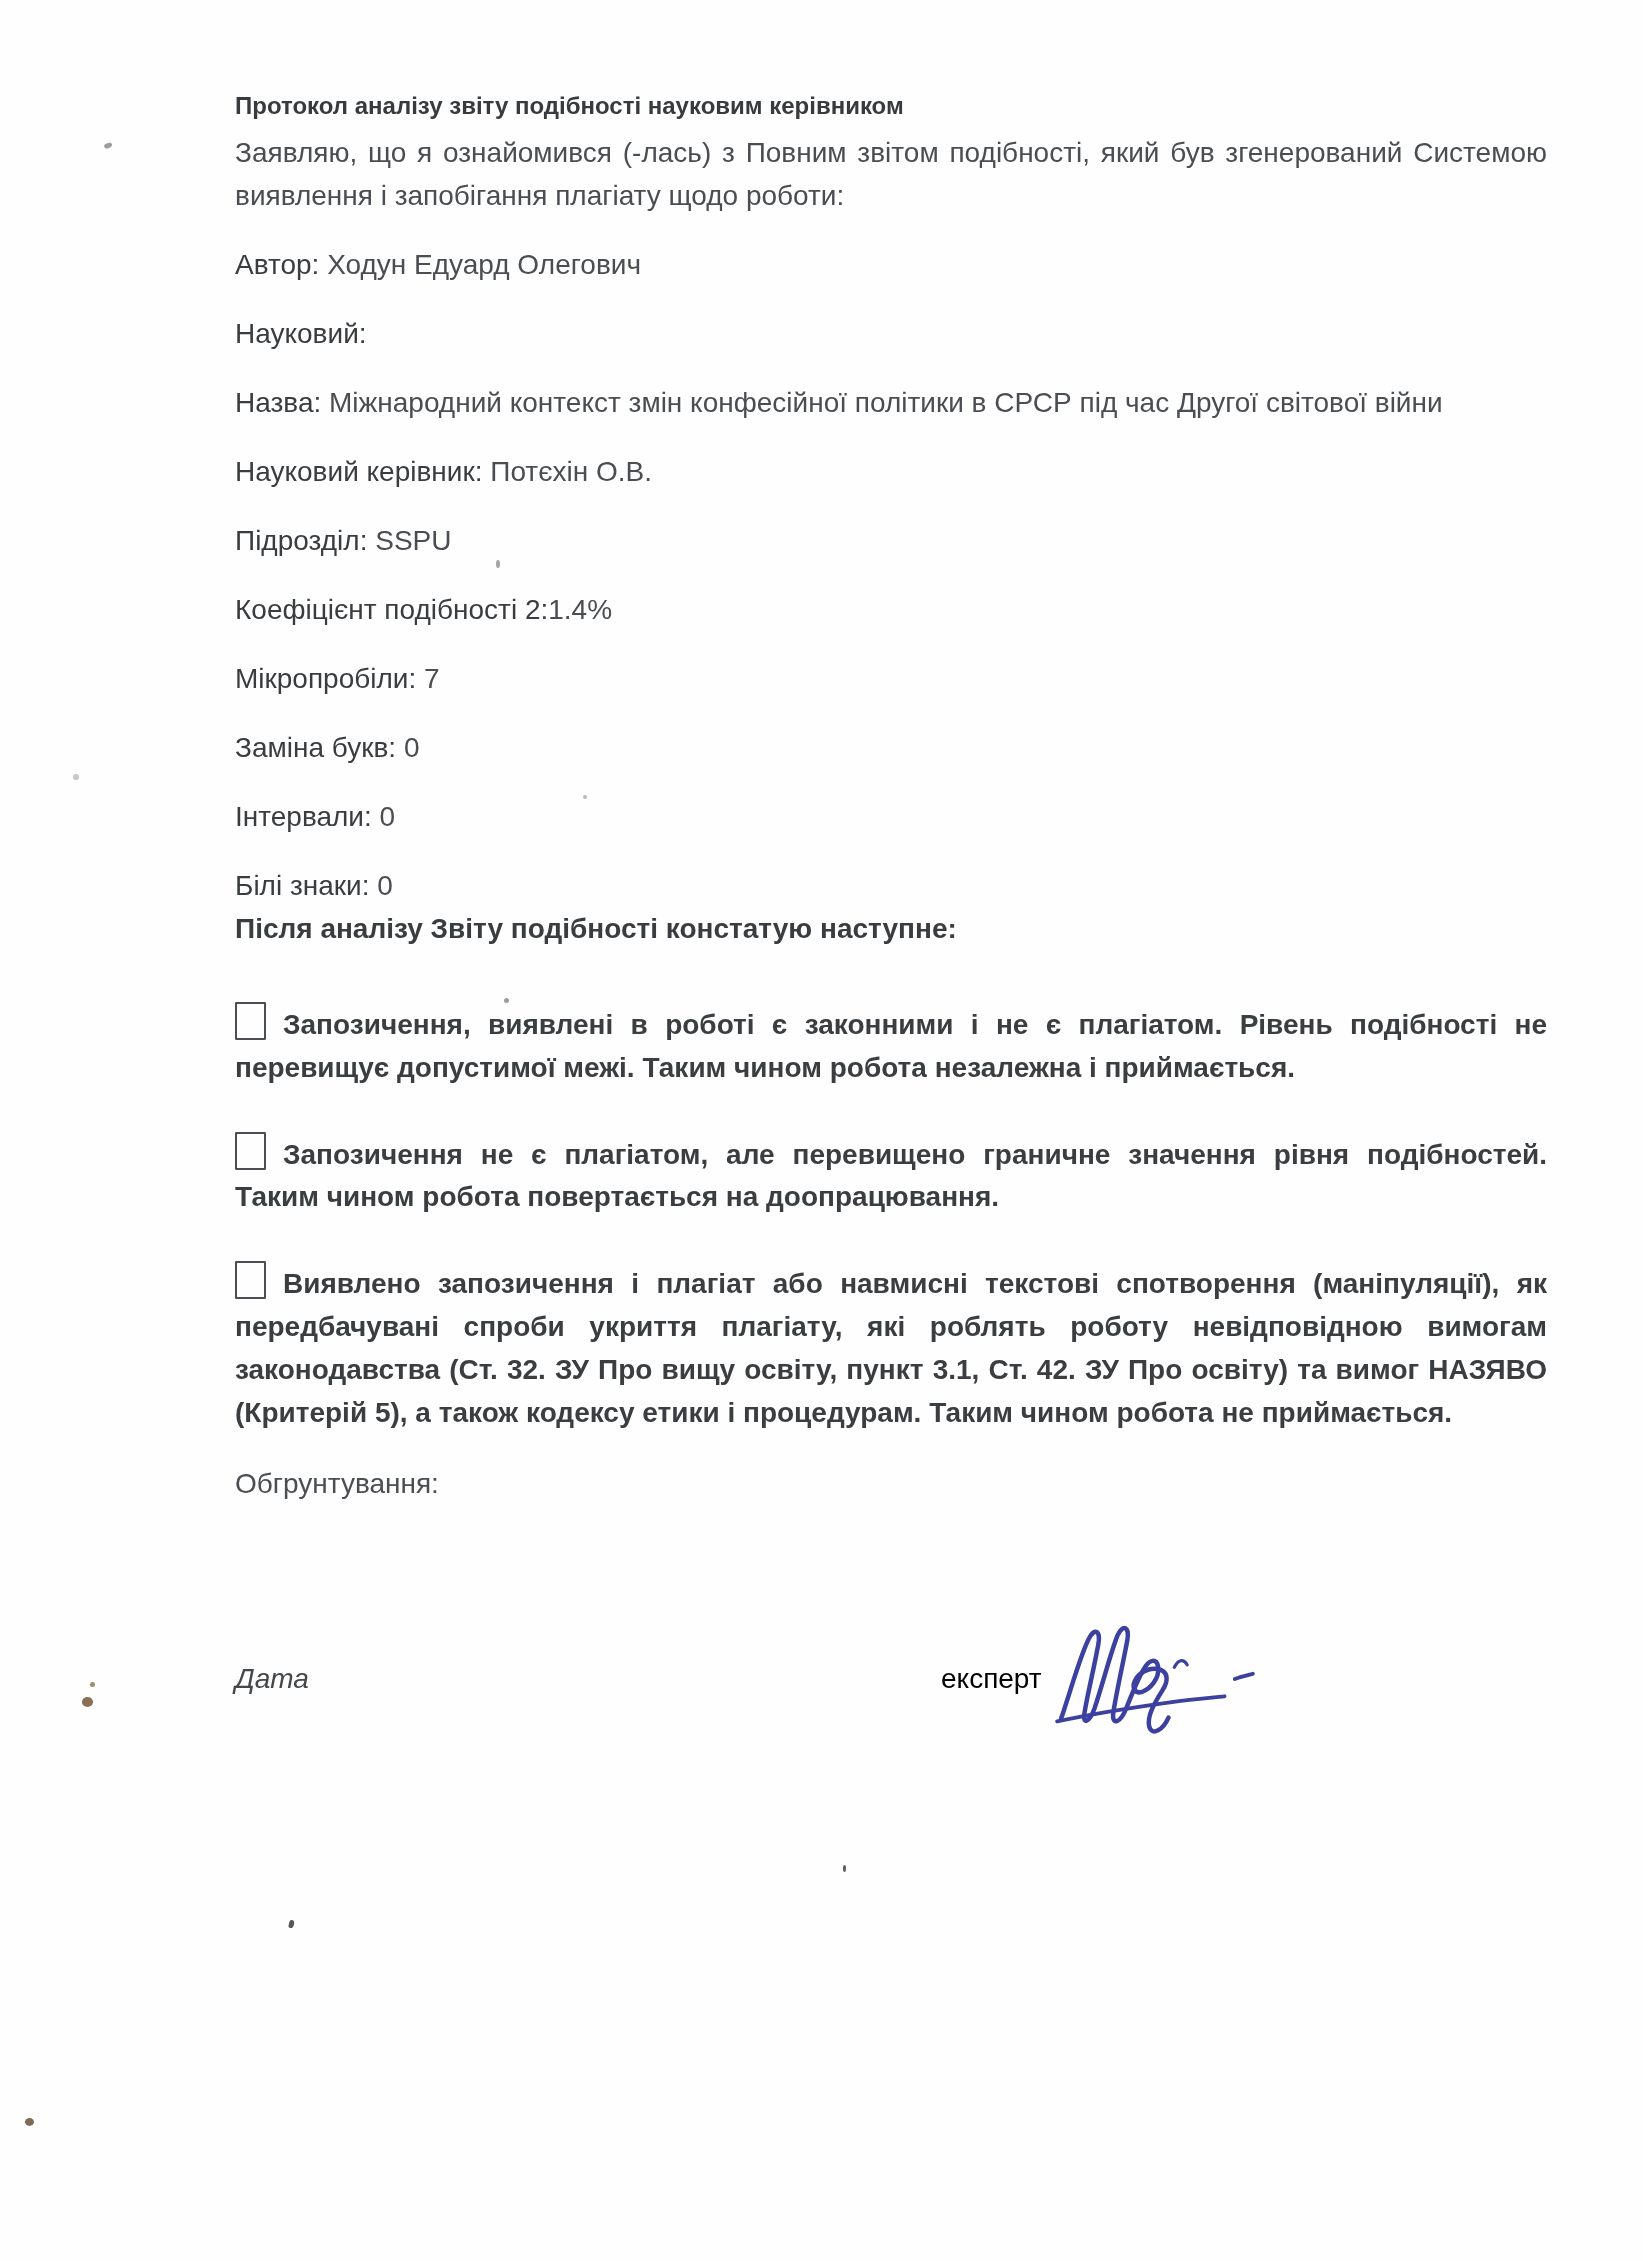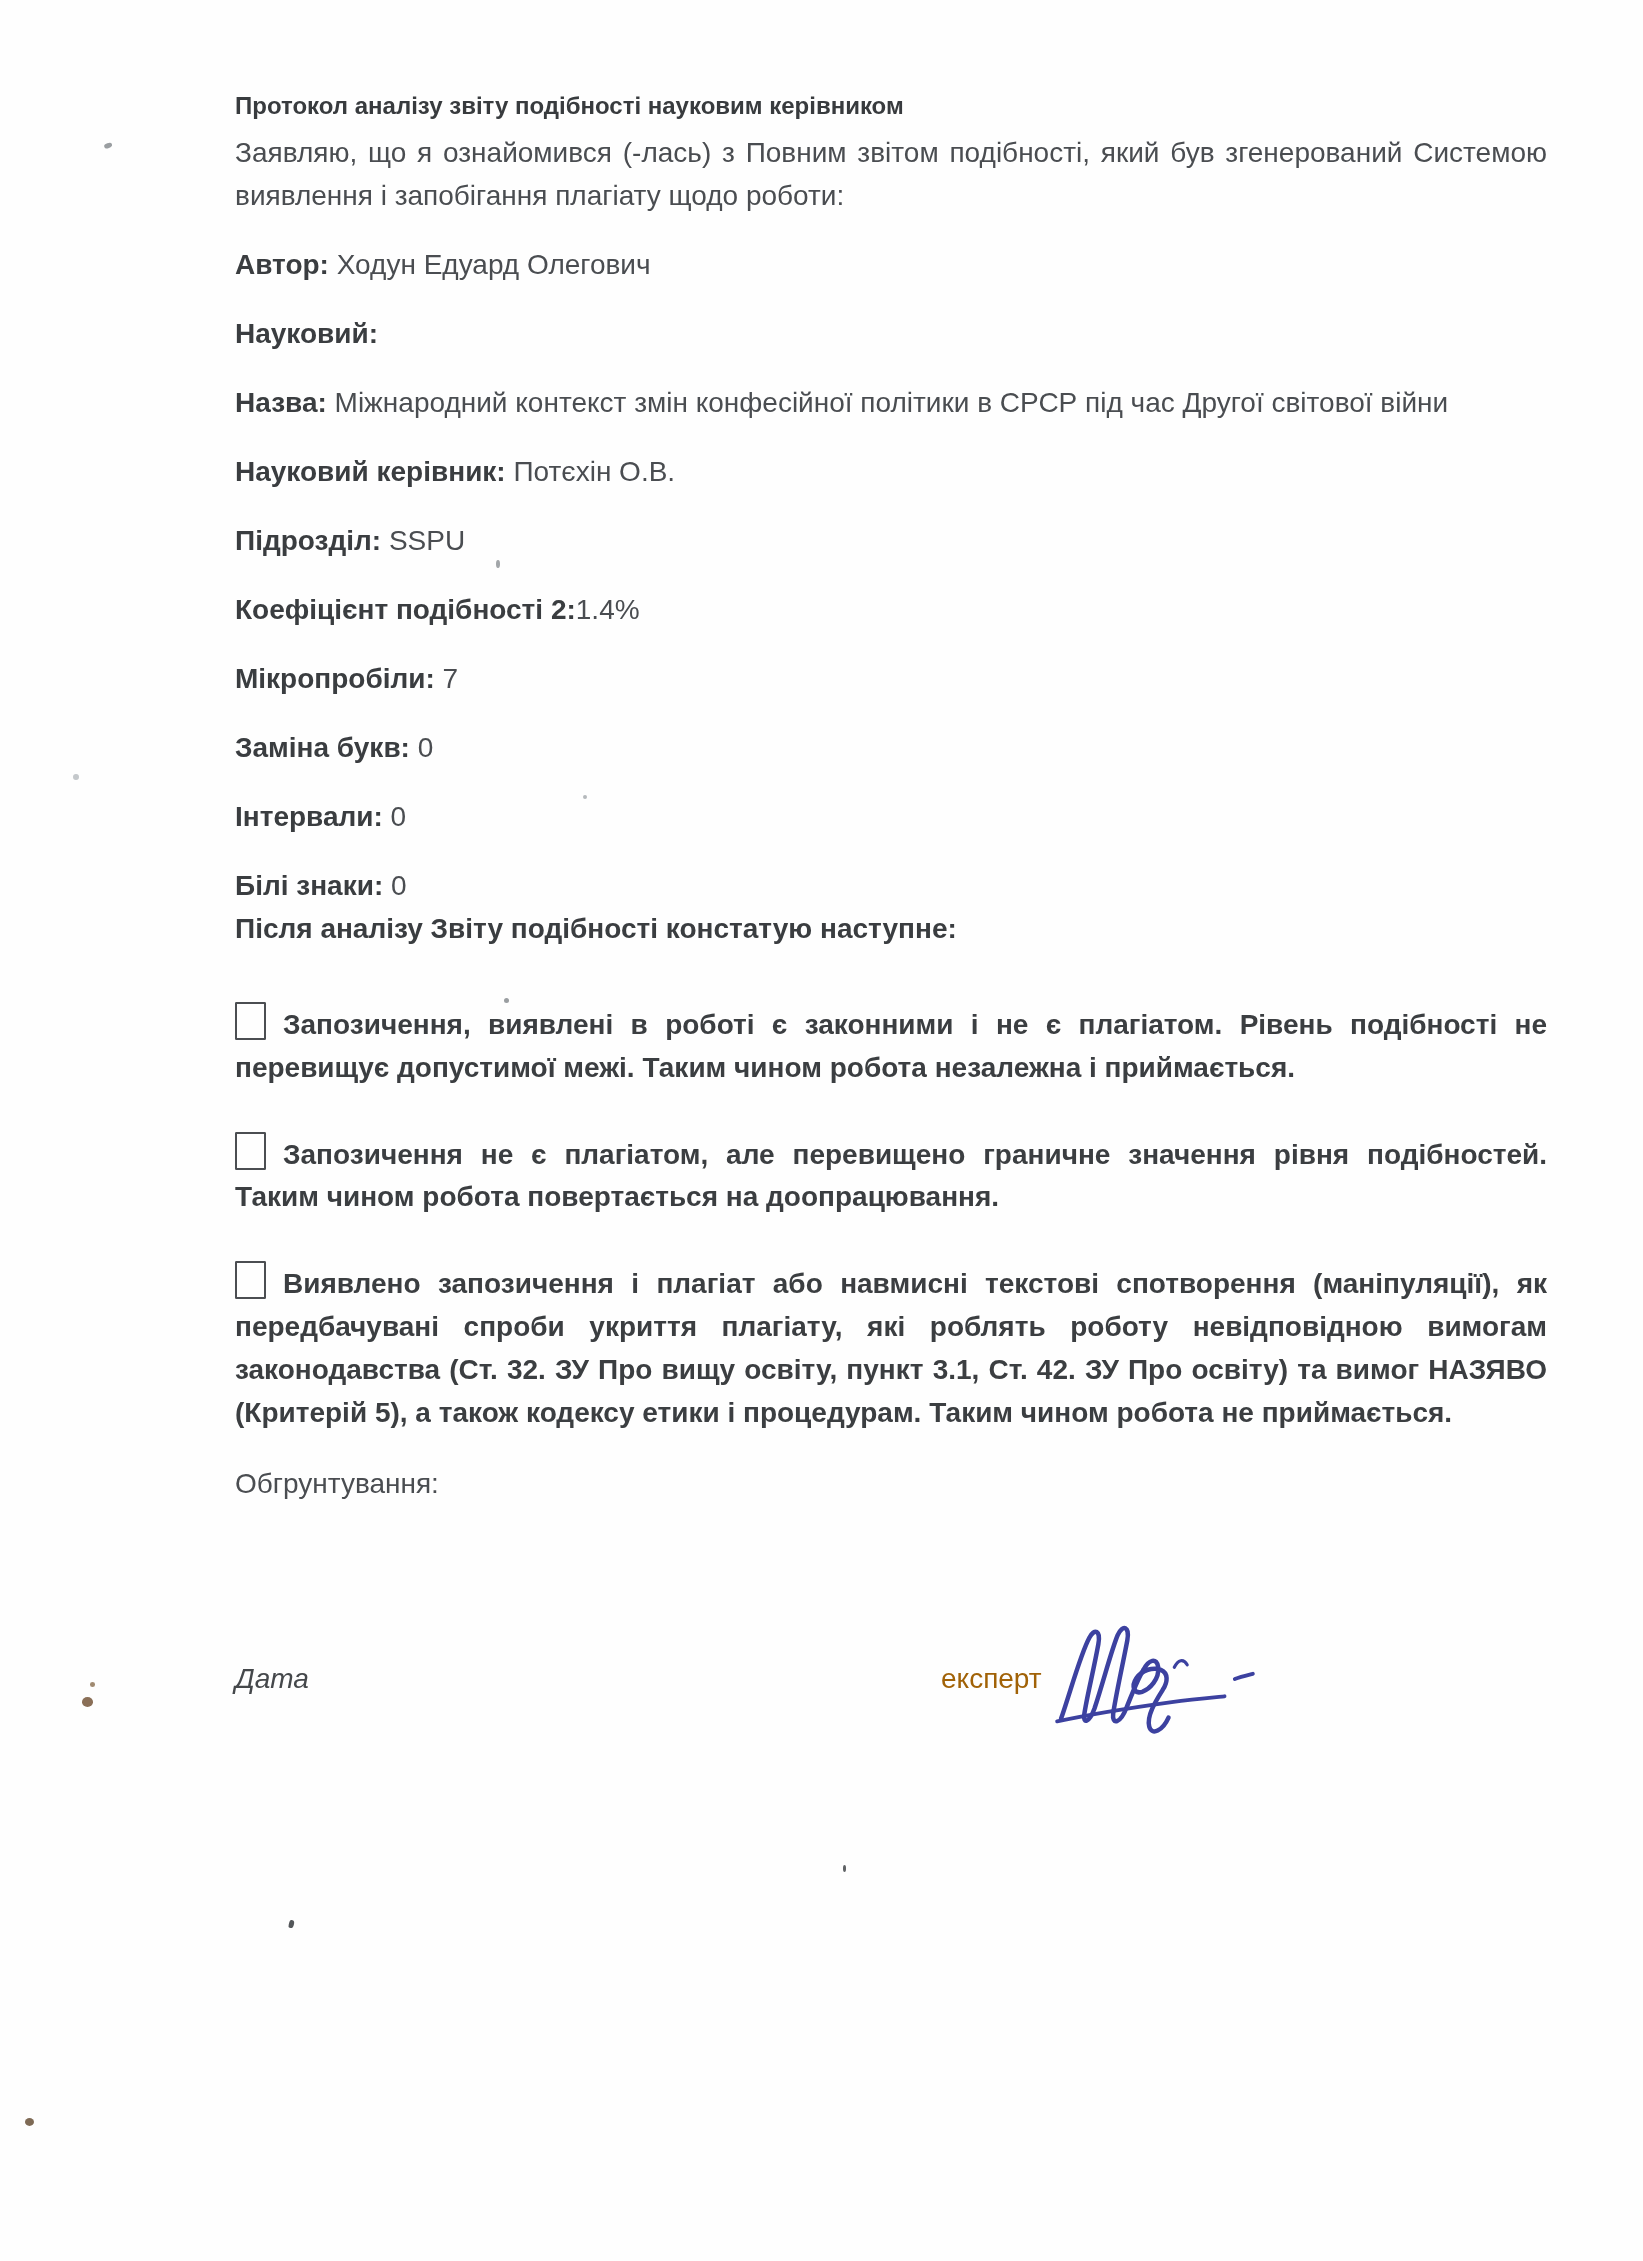--- a/index.html
+++ b/index.html
@@ -33,21 +33,21 @@
     line-height: 43px;
   }
   .intro {
     margin: 3.9px 0 0 0;
     text-align: justify;
   }
   .field {
     margin-top: 26px;
     text-align: justify;
   }
-  .field .lbl { font-weight: bold; color: #3a3d40; }
+  .field .lbl { font-weight: normal; color: #3a3d40; }
   .field .val { color: #4a4d51; }
   .statement-heading {
     margin-top: 0;
     font-weight: bold;
     color: #3a3d40;
   }
   .option {
     margin-top: 43px;
     text-align: justify;
     font-weight: bold;
@@ -75,21 +75,21 @@
     height: 77px;
   }
   .date-label {
     font-style: italic;
     color: #45484b;
   }
   .expert-label {
     position: absolute;
     left: 706px;
     top: 0;
-    color: #a16207;
+    color: #000000;
   }
   .signature {
     position: absolute;
     left: 817px;
     top: -40px;
     width: 206px;
     height: 129px;
   }
   .speck {
     position: absolute;

